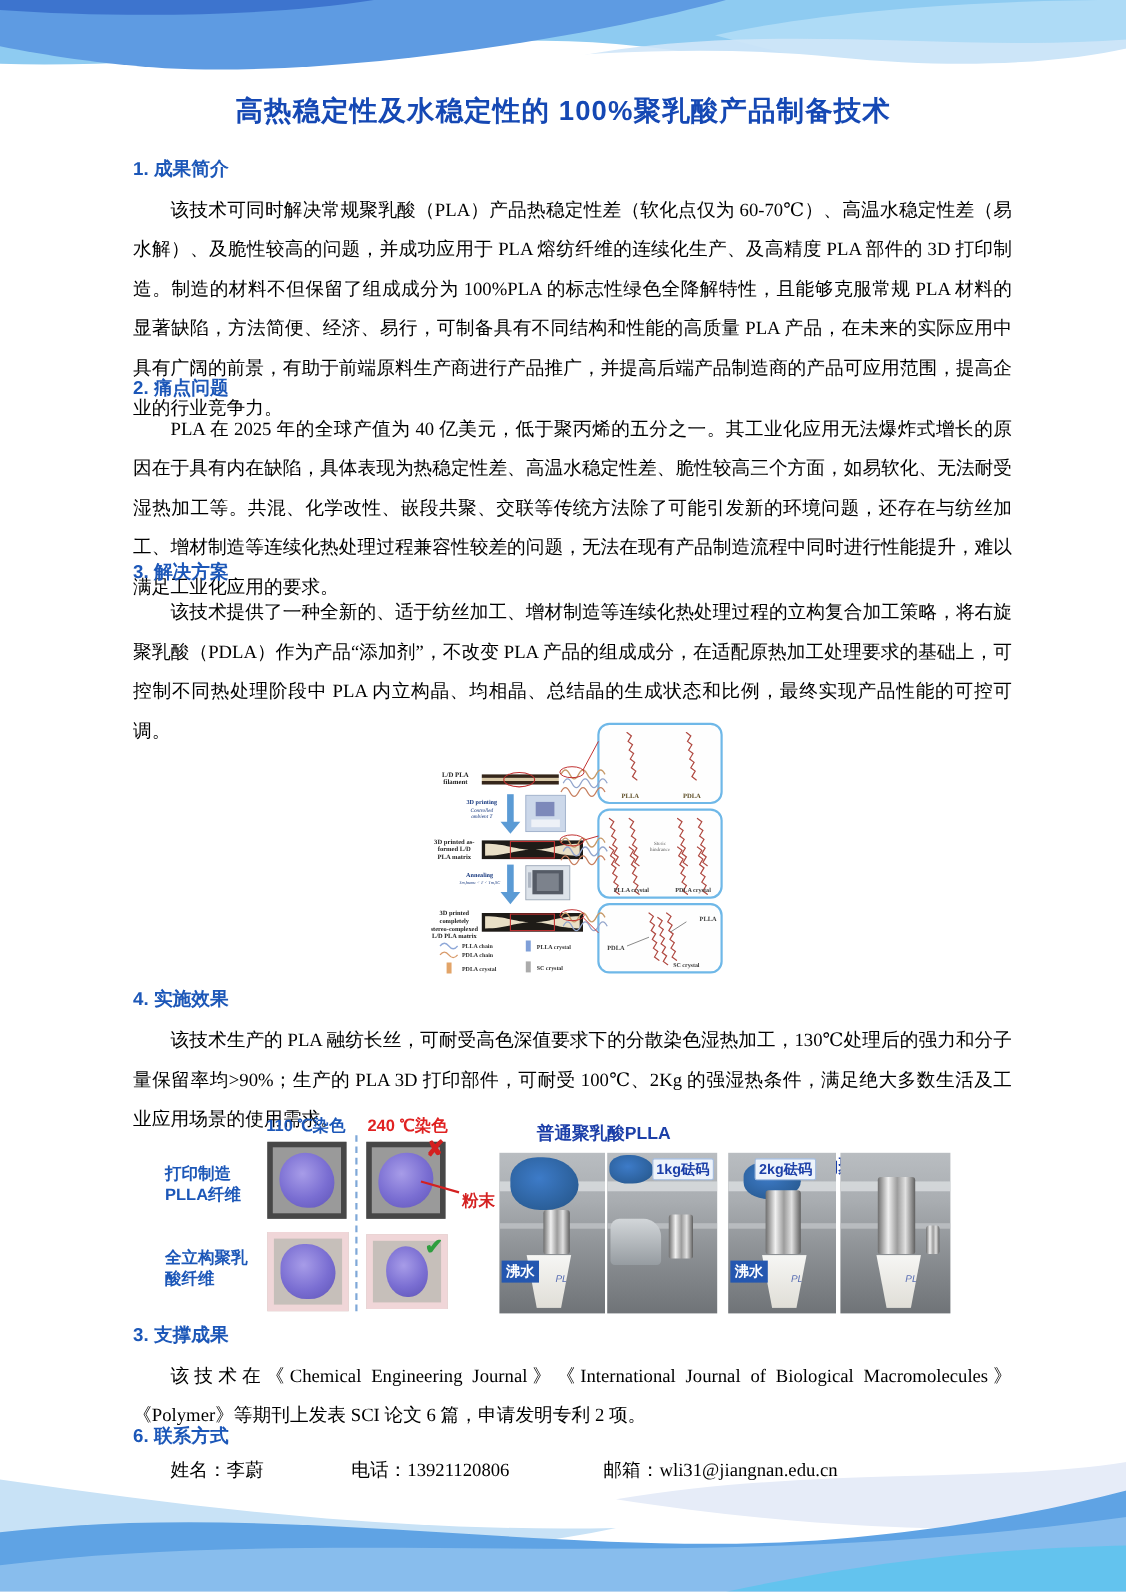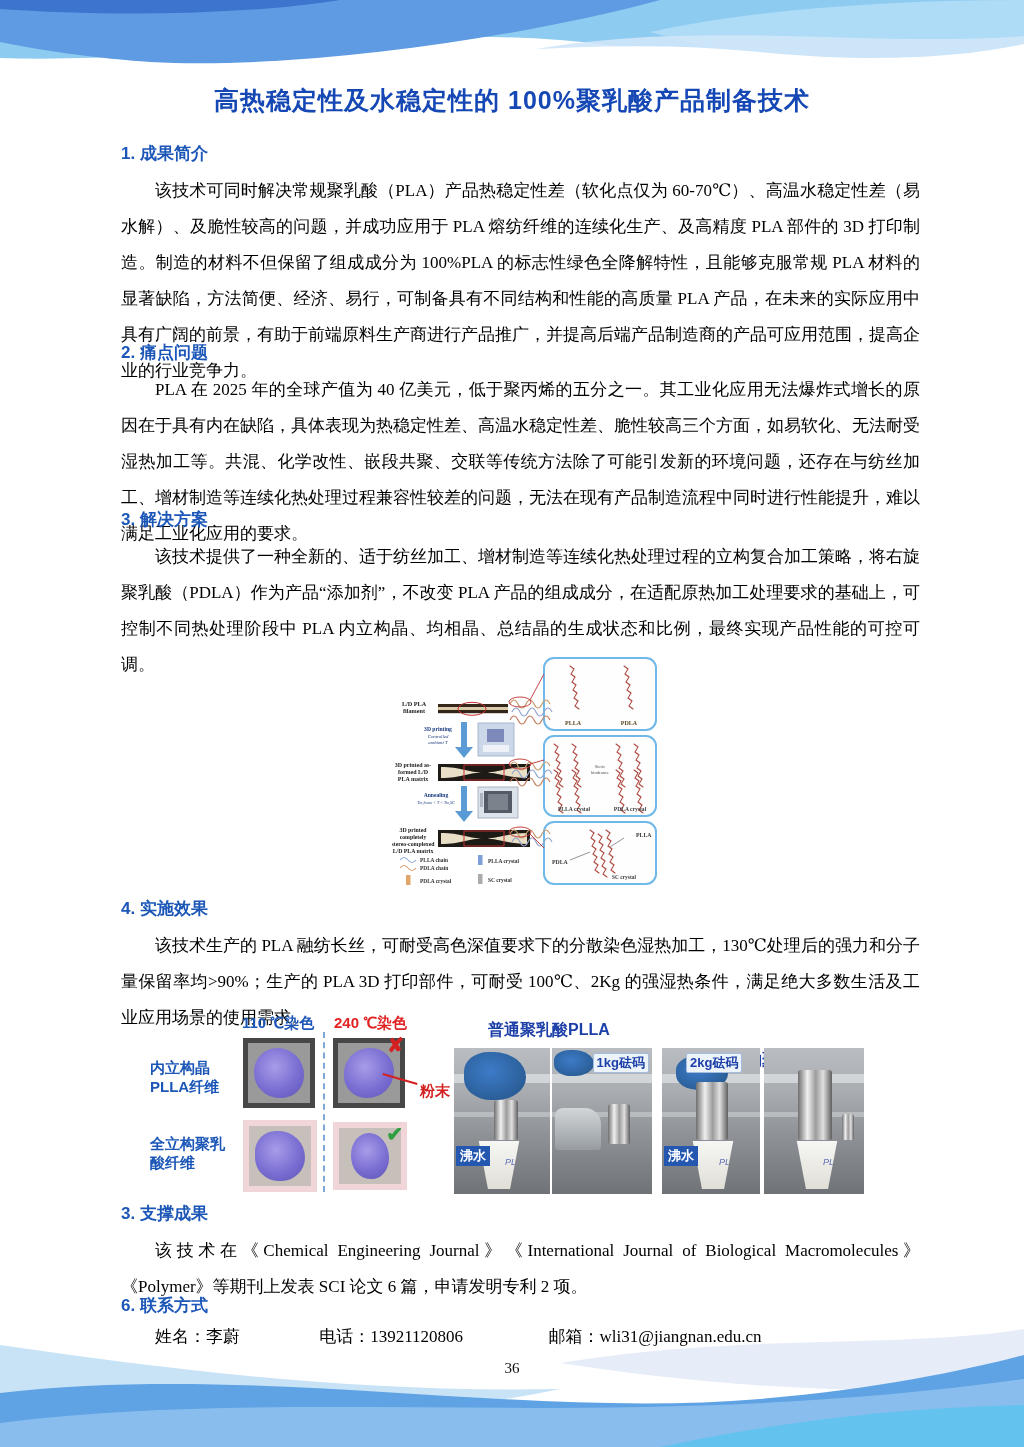--- a/index.html
+++ b/index.html
@@ -246,21 +246,21 @@
     </svg>
   </div>
 
   <div class="sec-h" style="top:897px">4. 实施效果</div>
   <div class="body-p" style="top:928px">该技术生产的 PLA 融纺长丝，可耐受高色深值要求下的分散染色湿热加工，130℃处理后的强力和分子量保留率均&gt;90%；生产的 PLA 3D 打印部件，可耐受 100℃、2Kg 的强湿热条件，满足绝大多数生活及工业应用场景的使用需求。</div>
 
   <div class="dye-panel">
     <div class="dye-col-h c1">110 ℃染色</div>
     <div class="dye-col-h c2">240 ℃染色</div>
     <div class="dye-row-label" style="top:46px">
-      <div>内立构晶</div>
+      <div>打印制造</div>
       <div>PLLA纤维</div>
     </div>
     <div class="dye-row-label" style="top:122px">
       <div>全立构聚乳</div>
       <div>酸纤维</div>
     </div>
 
     <div class="dye-cell dark" style="left:103px;top:26px">
       <div class="blob"></div>
     </div>
@@ -325,15 +325,14 @@
   <div class="sec-h" style="top:1202px">3. 支撑成果</div>
   <div class="body-p" style="top:1233px">该技术在《Chemical Engineering Journal》《International Journal of Biological Macromolecules》《Polymer》等期刊上发表 SCI 论文 6 篇，申请发明专利 2 项。</div>
 
   <div class="sec-h" style="top:1294px">6. 联系方式</div>
   <div class="contact">
     <span class="c1">姓名：李蔚</span>
     <span class="c2">电话：13921120806</span>
     <span class="c3">邮箱：wli31@jiangnan.edu.cn</span>
   </div>
 
-  <div class="pageno">36</div>
 
 </div>
 
 </body></html>

